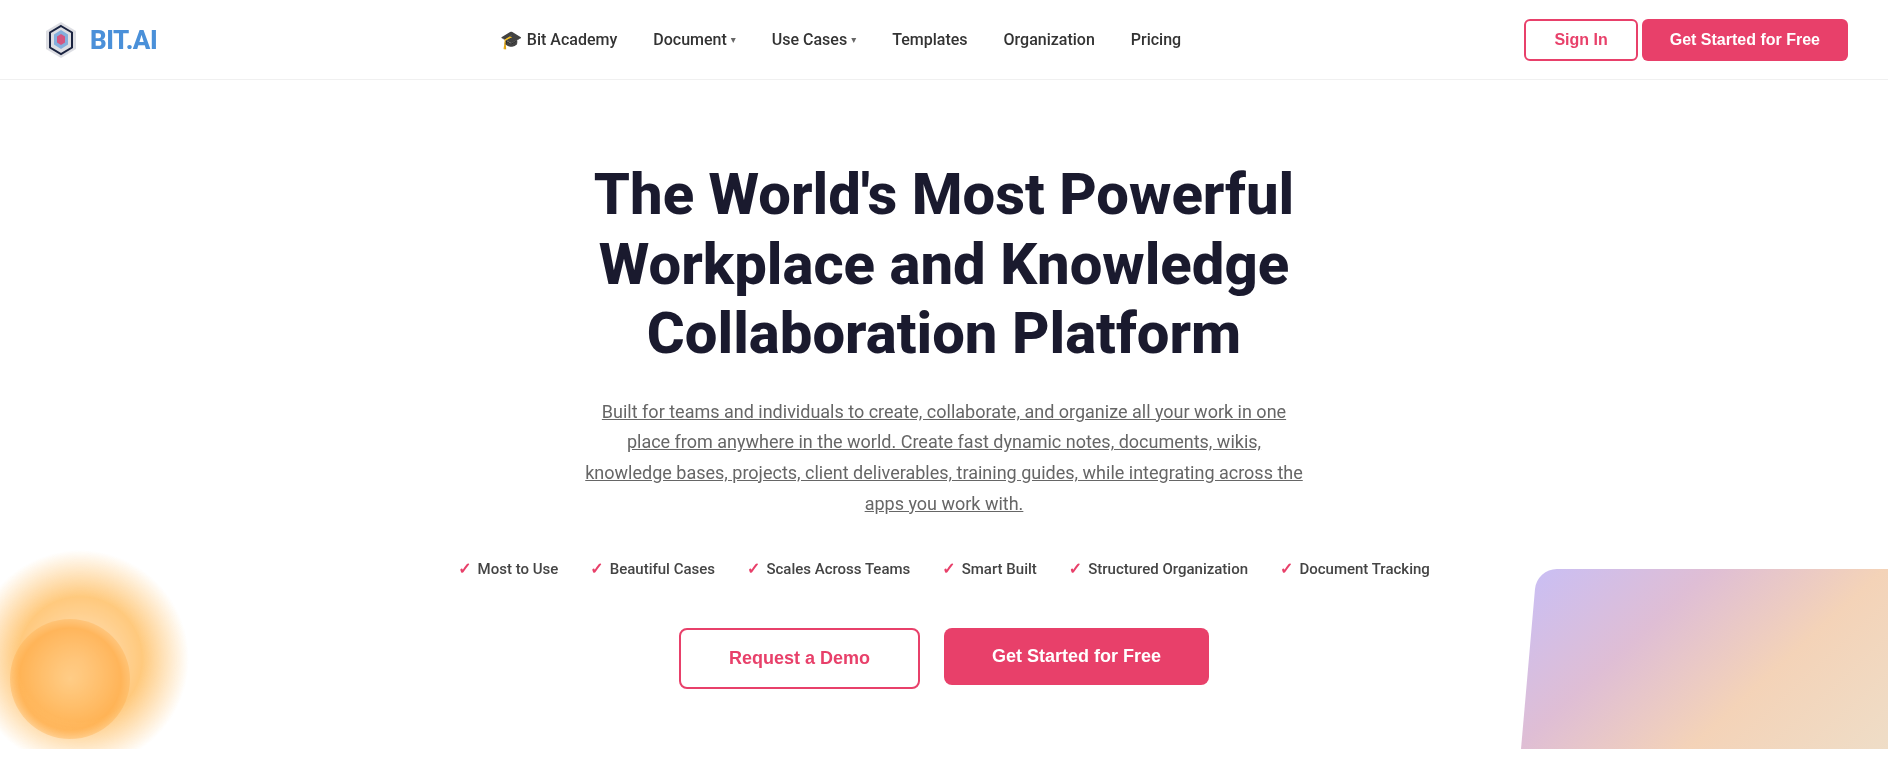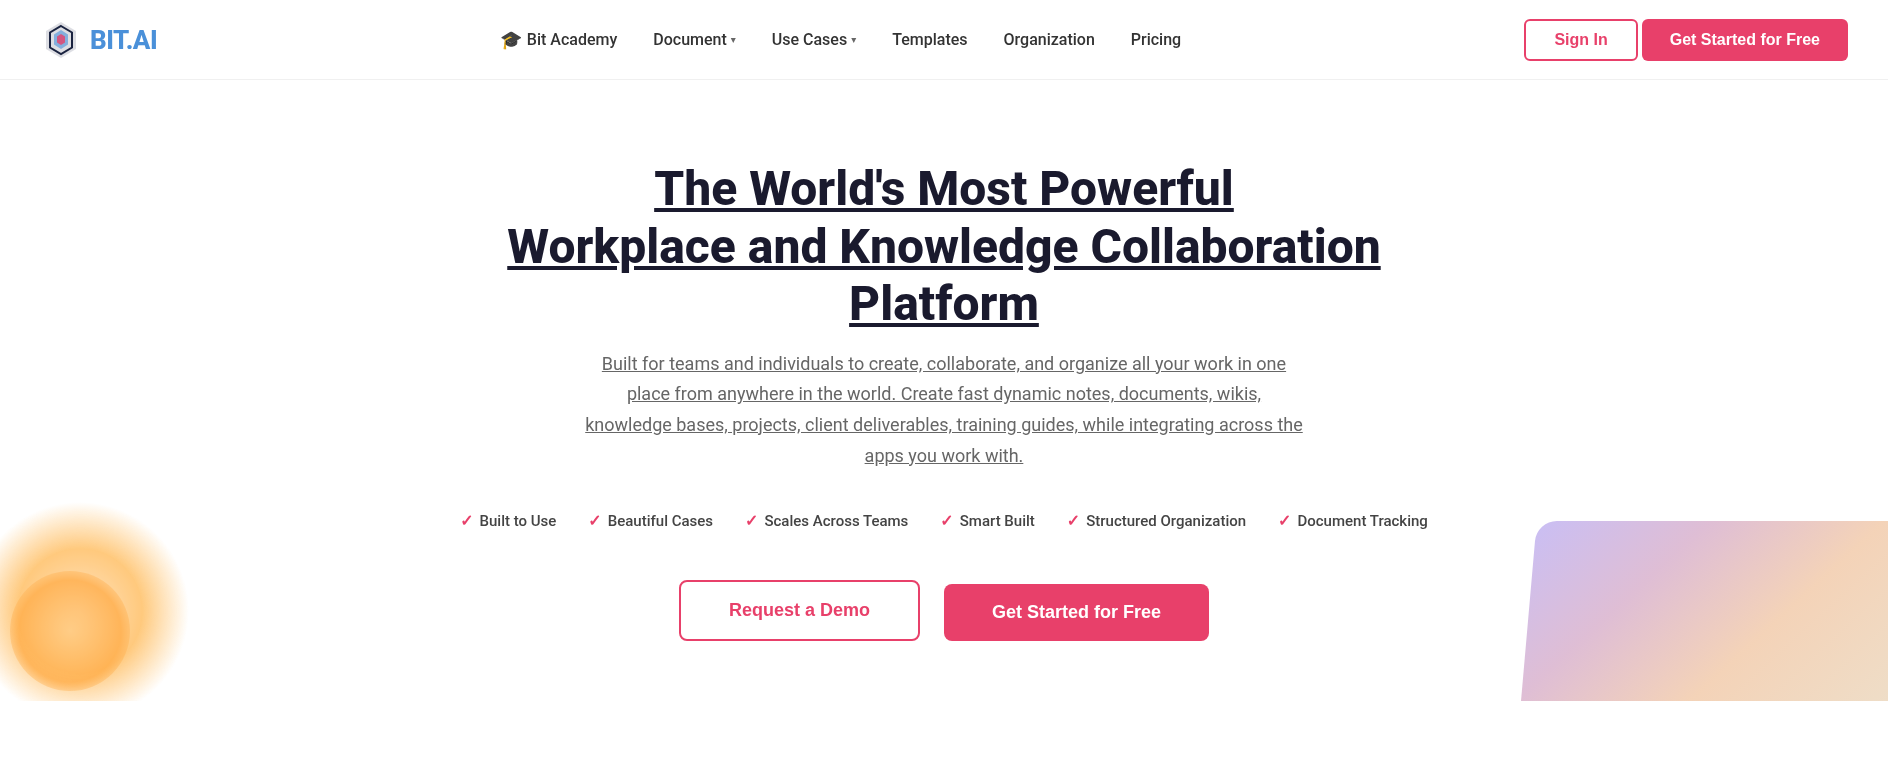--- a/index.html
+++ b/index.html
@@ -120,27 +120,26 @@
       display: flex;
       flex-direction: column;
       align-items: center;
       text-align: center;
       padding: 80px 40px 60px;
       position: relative;
       overflow: hidden;
     }
 
     .hero-title {
-      font-size: 48px;
+      font-size: 58px;
       font-weight: 800;
       color: #1a1a2e;
       line-height: 1.2;
       max-width: 900px;
-      margin-bottom: 16px;
-      text-decoration: underline;
+      margin-bottom: 28px;
     }
 
     .hero-subtitle {
       font-size: 18px;
       color: #666;
       line-height: 1.7;
       max-width: 720px;
       margin-bottom: 40px;
       text-decoration: underline;
     }
@@ -166,21 +165,21 @@
 
     .check-icon {
       color: #e8406a;
       font-size: 16px;
       font-weight: 700;
     }
 
     
     .cta-buttons {
       display: flex;
-      align-items: flex-end;
+      align-items: flex-start;
       gap: 24px;
     }
 
     .btn-demo {
       padding: 18px 48px;
       border: 2px solid #e8406a;
       border-radius: 8px;
       background: transparent;
       color: #e8406a;
       font-size: 18px;
@@ -320,21 +319,21 @@
     <h1 class="hero-title">
       <span>The World's Most Powerful</span><br>
       <span>Workplace and Knowledge Collaboration Platform</span>
     </h1>
 
     <p class="hero-subtitle">Built for teams and individuals to create, collaborate, and organize all your work in one place from anywhere in the world. Create fast dynamic notes, documents, wikis, knowledge bases, projects, client deliverables, training guides, while integrating across the apps you work with.</p>
 
     <div class="feature-badges">
       <div class="badge-item">
         <span class="check-icon">✓</span>
-        <span>Built to Use</span>
+        <span>Most to Use</span>
       </div>
       <div class="badge-item">
         <span class="check-icon">✓</span>
         <span>Beautiful Cases</span>
       </div>
       <div class="badge-item">
         <span class="check-icon">✓</span>
         <span>Scales Across Teams</span>
       </div>
       <div class="badge-item">

